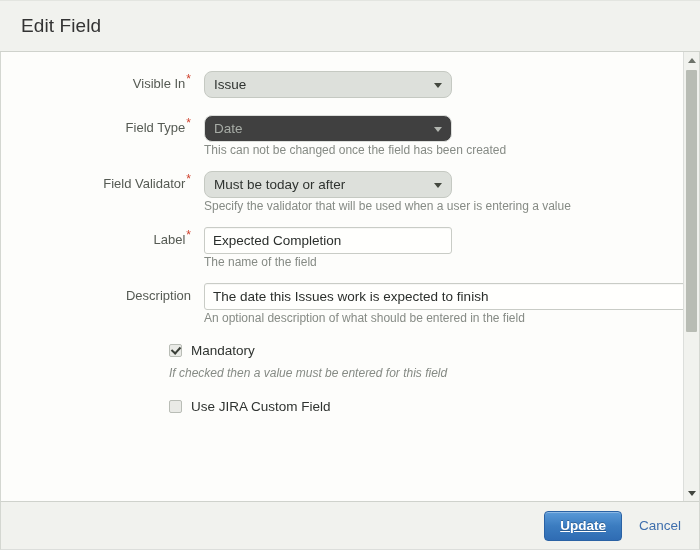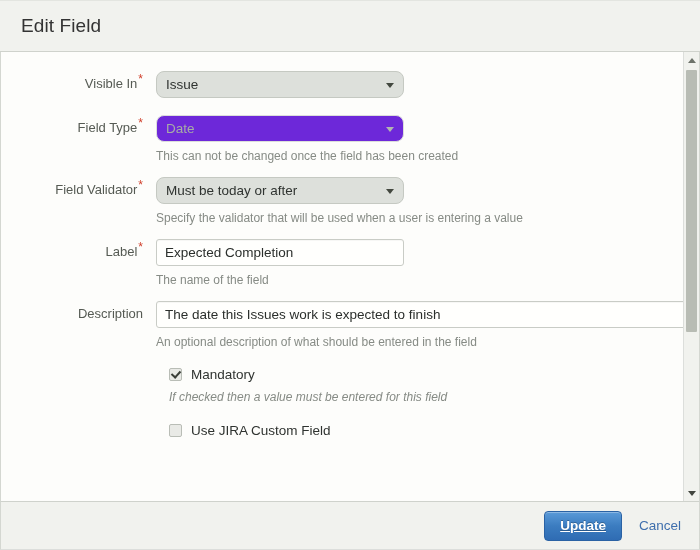--- a/index.html
+++ b/index.html
@@ -71,20 +71,21 @@
   .label-col {
     width: 155px;
     flex: 0 0 155px;
     text-align: right;
     padding-right: 13px;
     box-sizing: border-box;
     font-size: 13px;
     color: #555a53;
     padding-top: 5px;
     white-space: nowrap;
+    margin-left: 48px;
   }
   .req {
     color: #d0402c;
     font-size: 12px;
     vertical-align: super;
     line-height: 0;
     margin-left: 1px;
   }
   .field-col {
     flex: 1 1 auto;
@@ -110,21 +111,21 @@
     position: absolute;
     right: 9px;
     top: 50%;
     margin-top: -2px;
     width: 0; height: 0;
     border-left: 4px solid transparent;
     border-right: 4px solid transparent;
     border-top: 5px solid #43483f;
   }
   .sel.disabled {
-    background: #6d28d9;
+    background: #404040;
     border-color: #dcdedb;
     color: #a7aca6;
     cursor: default;
   }
   .sel.disabled .arrow {
     border-top-color: #b2b6b0;
   }
 
   
   .txt {
@@ -140,21 +141,20 @@
     outline: none;
     box-shadow: inset 0 1px 1px rgba(0,0,0,0.035);
   }
   .txt.label-width { width: 248px; }
   .txt.desc-width  { width: 532px; }
 
   
   .hint {
     font-size: 12px;
     color: #868b85;
-    margin-top: 6px;
     line-height: 16px;
   }
 
   
   .gap-lg { height: 17px; }
   .gap-md { height: 13px; }
 
   
   .check-row {
     display: flex;

